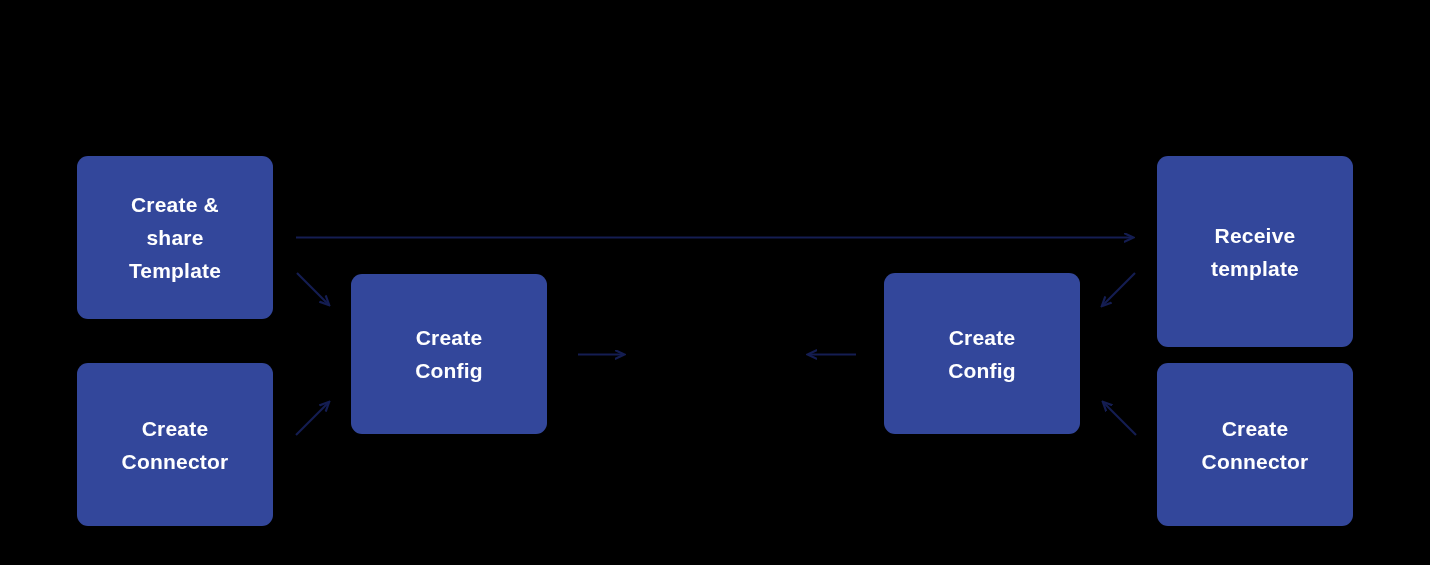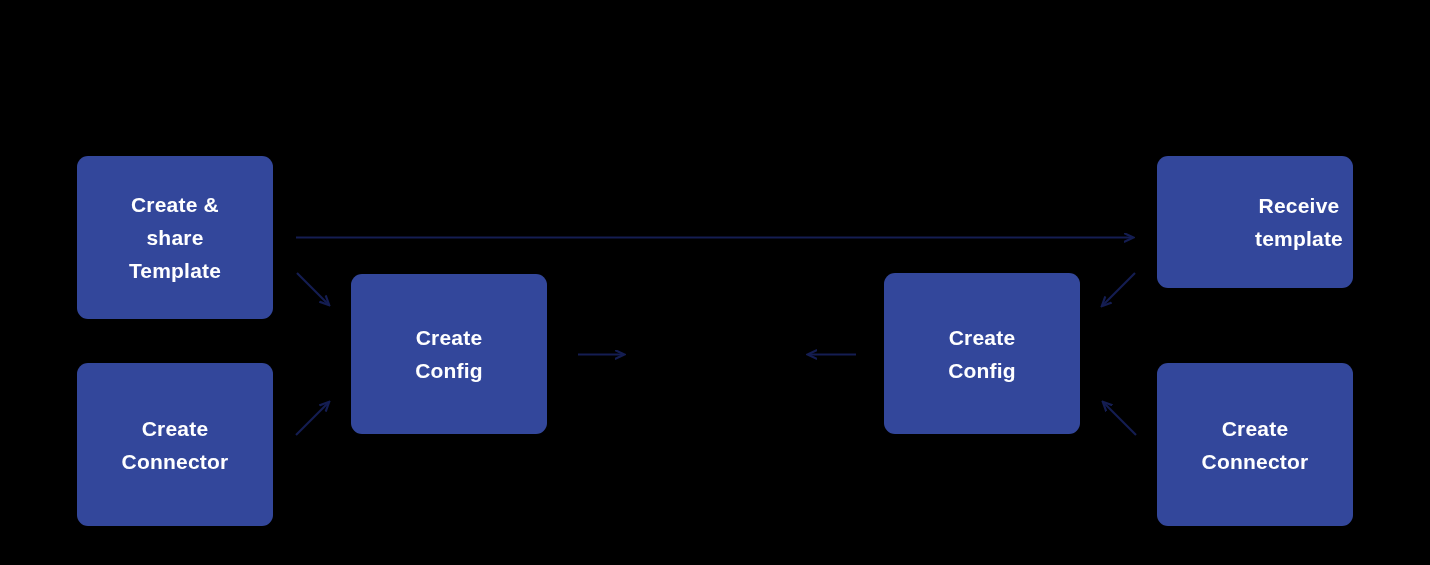--- a/index.html
+++ b/index.html
@@ -47,21 +47,21 @@
     top: 0;
     width: 1430px;
     height: 565px;
     pointer-events: none;
   }
   
   #node-create-share-template { left: 77px;   top: 115px; width: 196px; height: 163px; }
   #node-create-connector-left { left: 77px;   top: 322px; width: 196px; height: 163px; }
   #node-create-config-left    { left: 351px;  top: 233px; width: 196px; height: 160px; }
   #node-create-config-right   { left: 884px;  top: 232px; width: 196px; height: 161px; }
-  #node-receive-template      { left: 1157px; top: 115px; width: 196px; height: 132px; justify-content: flex-end; }
+  #node-receive-template      { left: 1157px; top: 115px; width: 196px; height: 191px; }
   #node-create-connector-right{ left: 1157px; top: 322px; width: 196px; height: 163px; }
 </style>
 </head>
 <body>
 
 <div id="canvas">
 
   <svg id="arrow-layer" viewBox="0 0 1430 565" width="1430" height="565" xmlns="http://www.w3.org/2000/svg">
     <defs>
       <marker id="ah" markerWidth="11" markerHeight="11" refX="9.2" refY="5" orient="auto" markerUnits="userSpaceOnUse">

